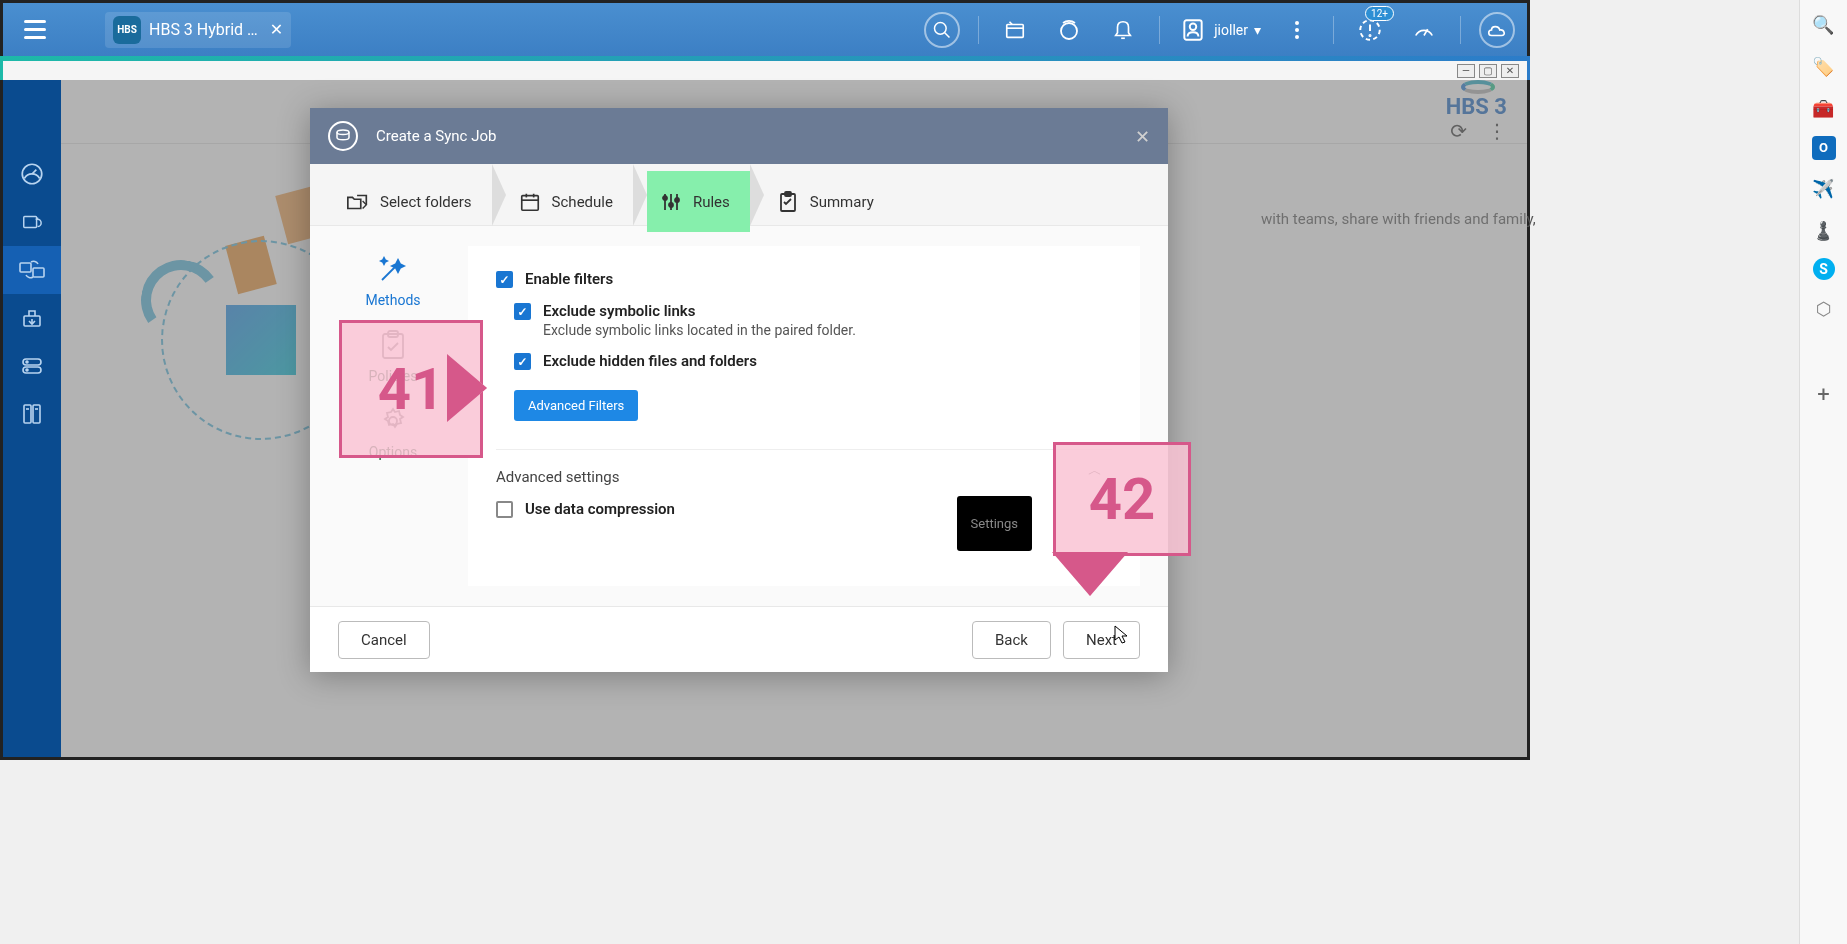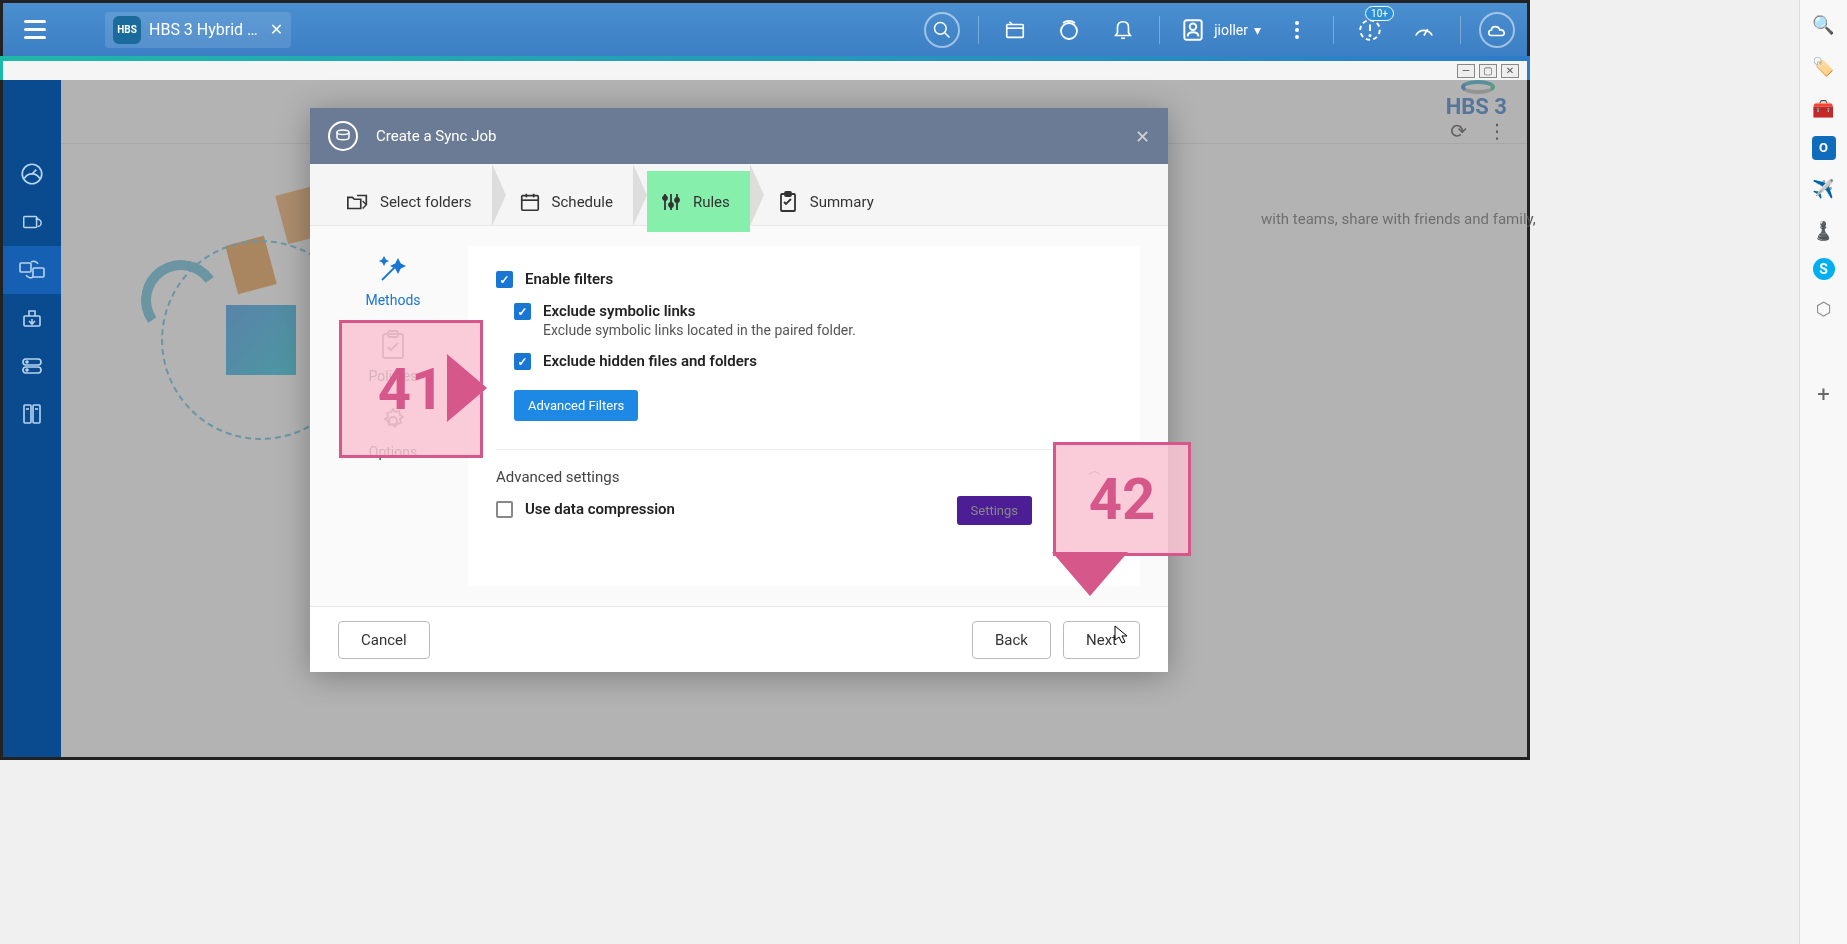--- a/index.html
+++ b/index.html
@@ -79,21 +79,21 @@
 .chk.checked { background: #1976d2; }
 .chk.checked::after { content: "✓"; color: #fff; font-size: 12px; font-weight: bold; line-height:1; }
 .chk.unchecked { border-color: #888; }
 .chk-label { font-size: 15px; font-weight: 600; color: #222; }
 .chk-desc { font-size: 14px; color: #555; margin-top: 2px; }
 .adv-filters-btn { background: #1e88e5; color: #fff; border: none; padding: 8px 14px; font-size: 13px; border-radius: 3px; cursor: pointer; margin-left: 18px; margin-top: 6px; }
 
 .adv-section { margin-top: 28px; border-top: 1px solid #eee; padding-top: 18px; position: relative; }
 .adv-title { font-size: 15px; color: #444; margin-bottom: 14px; }
 .adv-collapse { position: absolute; right: 10px; top: 12px; cursor: pointer; font-size: 14px; color: #666; }
-.settings-btn { background: #4c1d95; color: #888; border: none; padding: 7px 14px; font-size: 13px; border-radius: 3px; cursor: not-allowed; position: absolute; right: 80px; top: 46px; }
+.settings-btn { background: #000000; color: #888; border: none; padding: 20px 14px; font-size: 13px; border-radius: 3px; cursor: not-allowed; position: absolute; right: 80px; top: 46px; }
 
 .dialog-footer { height: 66px; display: flex; align-items: center; padding: 0 28px; border-top: 1px solid #e8e8e8; }
 .btn { padding: 9px 22px; border: 1px solid #bbb; background: #fff; border-radius: 4px; font-size: 15px; cursor: pointer; color: #333; }
 .footer-spacer { flex: 1; }
 .footer-right { display: flex; gap: 12px; }
 
 
 .callout { position: absolute; background: rgba(249, 195, 211, 0.85); border: 3px solid #d6588a; z-index: 20; display:flex; align-items:center; justify-content:center; pointer-events:none;margin-left:32px;}
 .callout-num { font-size: 58px; font-weight: bold; color: #d6588a; }
 .callout-41 { left: 307px; top: 320px; width: 144px; height: 138px;}
@@ -174,21 +174,21 @@
             <circle cx="3" cy="17" r="2" fill="#fff"></circle>
           </svg>
         </div>
     <div class="top-sep"></div>
     <div class="top-icon top-icon-rel" style="border:none">
       <svg class="toolbar-svg" width="26" height="26" viewBox="0 0 24 24">
             <circle cx="12" cy="12" r="9" stroke-dasharray="4 3"></circle>
             <line x1="12" y1="7" x2="12" y2="13"></line>
             <circle cx="12" cy="17" r="0.5" fill="#fff"></circle>
           </svg>
-      <span class="badge-count">10+</span>
+      <span class="badge-count">12+</span>
     </div>
     <div class="top-icon" style="border:none">
           <svg class="toolbar-svg" width="26" height="22" viewBox="0 0 24 24">
             <path d="M 3 18 A 10 10 0 0 1 21 18"></path>
             <line x1="12" y1="18" x2="16" y2="11"></line>
           </svg>
         </div>
     <div class="top-sep"></div>
     <div class="top-icon">
           <svg class="toolbar-svg" width="22" height="16" viewBox="0 0 24 16">

